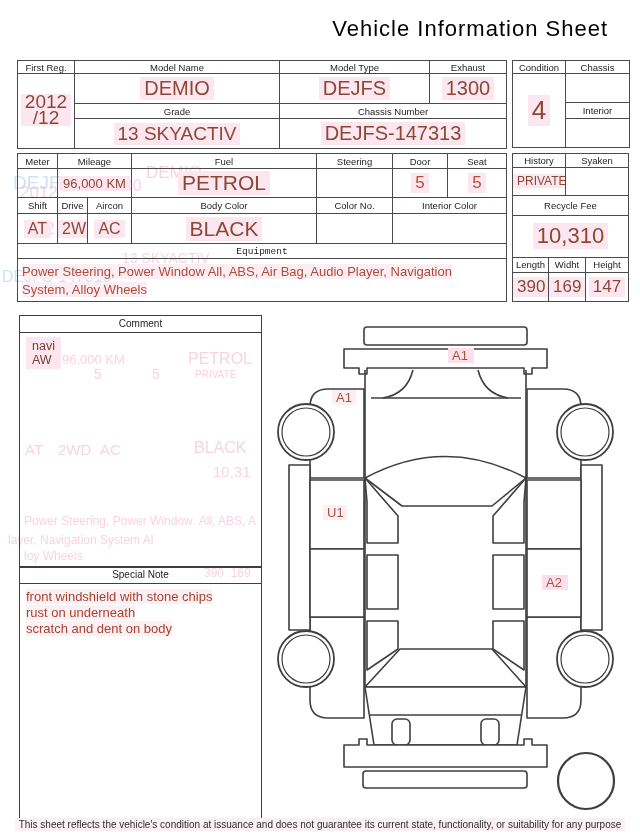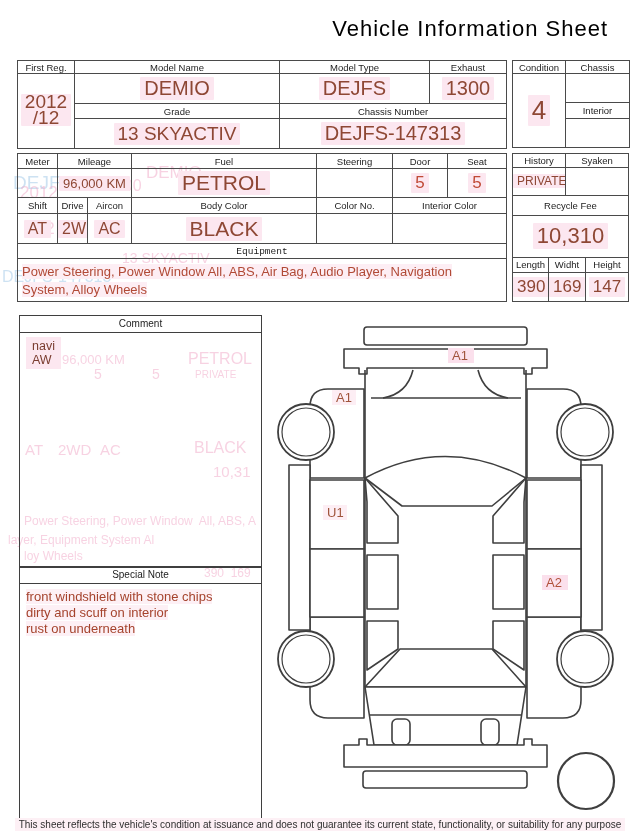--- a/index.html
+++ b/index.html
@@ -68,21 +68,21 @@
       <span class="ghost pink" style="left: 188px; top: 350px; font-size: 16px;">PETROL</span>
       <span class="ghost pink" style="left: 195px; top: 369px; font-size: 10px;">PRIVATE</span>
       <span class="ghost pink" style="left: 94px; top: 366px; font-size: 14px;">5</span>
       <span class="ghost pink" style="left: 152px; top: 366px; font-size: 14px;">5</span>
       <span class="ghost pink" style="left: 25px; top: 441px; font-size: 15px;">AT</span>
       <span class="ghost pink" style="left: 58px; top: 441px; font-size: 15px;">2WD</span>
       <span class="ghost pink" style="left: 100px; top: 441px; font-size: 15px;">AC</span>
       <span class="ghost pink" style="left: 194px; top: 439px; font-size: 16px;">BLACK</span>
       <span class="ghost pink" style="left: 213px; top: 463px; font-size: 15px;">10,31</span>
       <span class="ghost pink" style="left: 24px; top: 514px; font-size: 12px;">Power Steering, Power Window  All, ABS, A</span>
-      <span class="ghost pink" style="left: 8px; top: 533px; font-size: 12px;">layer, Equipment System Al</span>
+      <span class="ghost pink" style="left: 8px; top: 533px; font-size: 12px;">layer, Navigation System Al</span>
       <span class="ghost pink" style="left: 24px; top: 549px; font-size: 12px;">loy Wheels</span>
       <span class="ghost pink" style="left: 204px; top: 566px; font-size: 12px;">390  169</span>
     </div>
 
   <div class="title">Vehicle Information Sheet</div>
 
   <table id="t1">
     <colgroup>
         <col style="width:57px">
         <col style="width:205px">
@@ -232,22 +232,22 @@
         <div>navi</div>
         <div>AW</div>
       </span>
     </div>
   </div>
 
   <div id="note" class="box">
     <div class="box-hdr">Special Note</div>
     <div class="note-body">
       <div class="note-line"><span>front windshield with stone chips</span></div>
-      <div class="note-line"><span>dirty and scuff on interior</span></div>
       <div class="note-line"><span>rust on underneath</span></div>
+      <div class="note-line"><span>scratch and dent on body</span></div>
     </div>
   </div>
 
   <svg id="car" viewBox="0 0 370 500" fill="none" stroke="#3f3f3f" stroke-width="1.6" stroke-linejoin="round">
 
     <rect x="94" y="15" width="163" height="18" rx="3" fill="#fff"></rect>
     <path d="M74,37 H277 V56 H262 V62 H254 V56 H97 V62 H89 V56 H74 Z" fill="#fff"></path>
 
     <g>
       <path d="M95,58 V166 M256,58 V166"></path>

